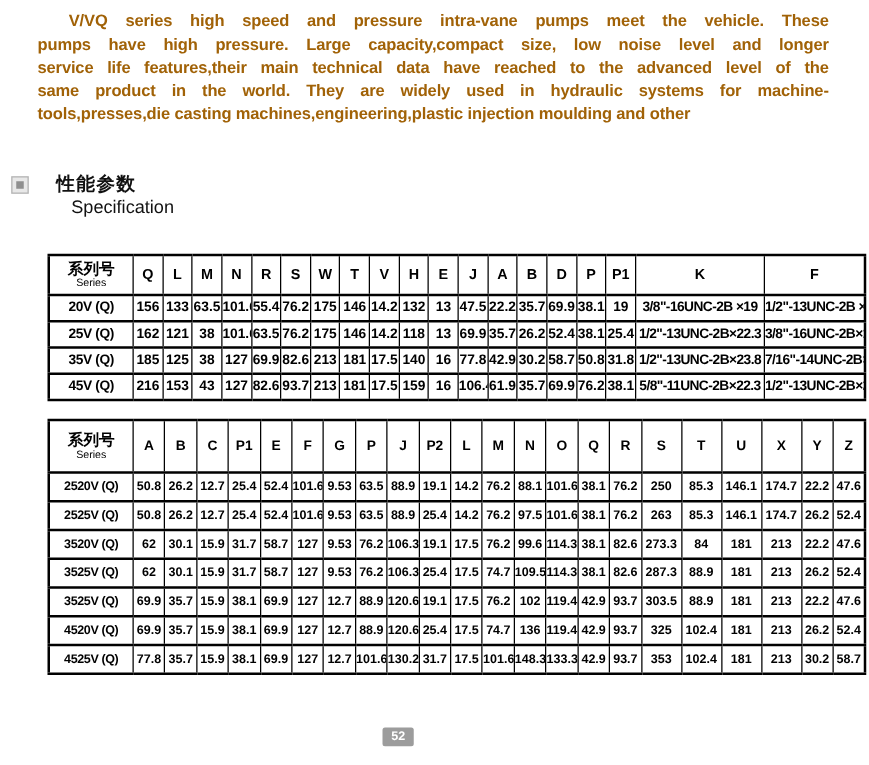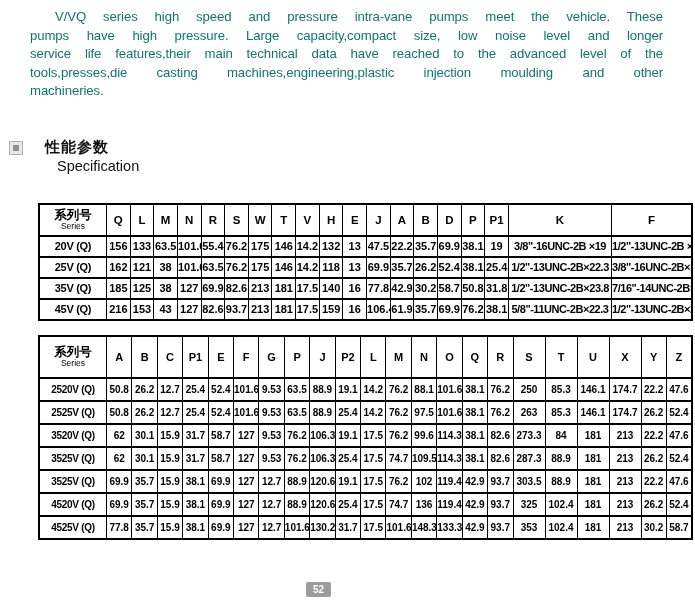--- a/index.html
+++ b/index.html
@@ -5,21 +5,21 @@
   html,body{margin:0;padding:0;}
   body{
     width:695px;height:612px;position:relative;overflow:hidden;
     background:#ffffff;color:#111;
     font-family:"Liberation Sans",sans-serif;
   }
   
   .intro{
     margin:8px 32px 0 30px;
     font-size:13.2px;line-height:18.6px;letter-spacing:-0.1px;
-    color:#0f766e;font-weight:400;
+    color:#a16207;font-weight:700;
   }
   .intro .line{text-align:justify;text-align-last:justify;}
   .intro .line:first-child{text-indent:25px;}
   .intro .line:last-child{text-align-last:left;}
   
   .section-heading{display:flex;align-items:flex-start;margin:37px 0 0 9px;}
   .bullet{
     width:12px;height:12px;border:1px solid #b2b2b2;background:#e8e8e8;
     display:inline-flex;align-items:center;justify-content:center;margin-top:3px;
   }
@@ -63,22 +63,22 @@
     padding:2px 7px;border-radius:2px;
   }
 </style>
 </head>
 <body>
 
 <div class="intro">
     <div class="line">V/VQ series high speed and pressure intra-vane pumps meet the vehicle. These</div>
     <div class="line">pumps have high pressure. Large capacity,compact size, low noise level and longer</div>
     <div class="line">service life features,their main technical data have reached to the advanced level of the</div>
+    <div class="line">same product in the world. They are widely used in hydraulic systems for machine-</div>
     <div class="line">tools,presses,die casting machines,engineering,plastic injection moulding and other</div>
-    <div class="line">machineries.</div>
   </div>
 
 <div class="section-heading">
   <span class="bullet">
       <span class="bullet-inner"></span>
     </span>
   <div class="section-titles">
     <div class="section-title-zh">性能参数</div>
     <div class="section-title-en">Specification</div>
   </div>

